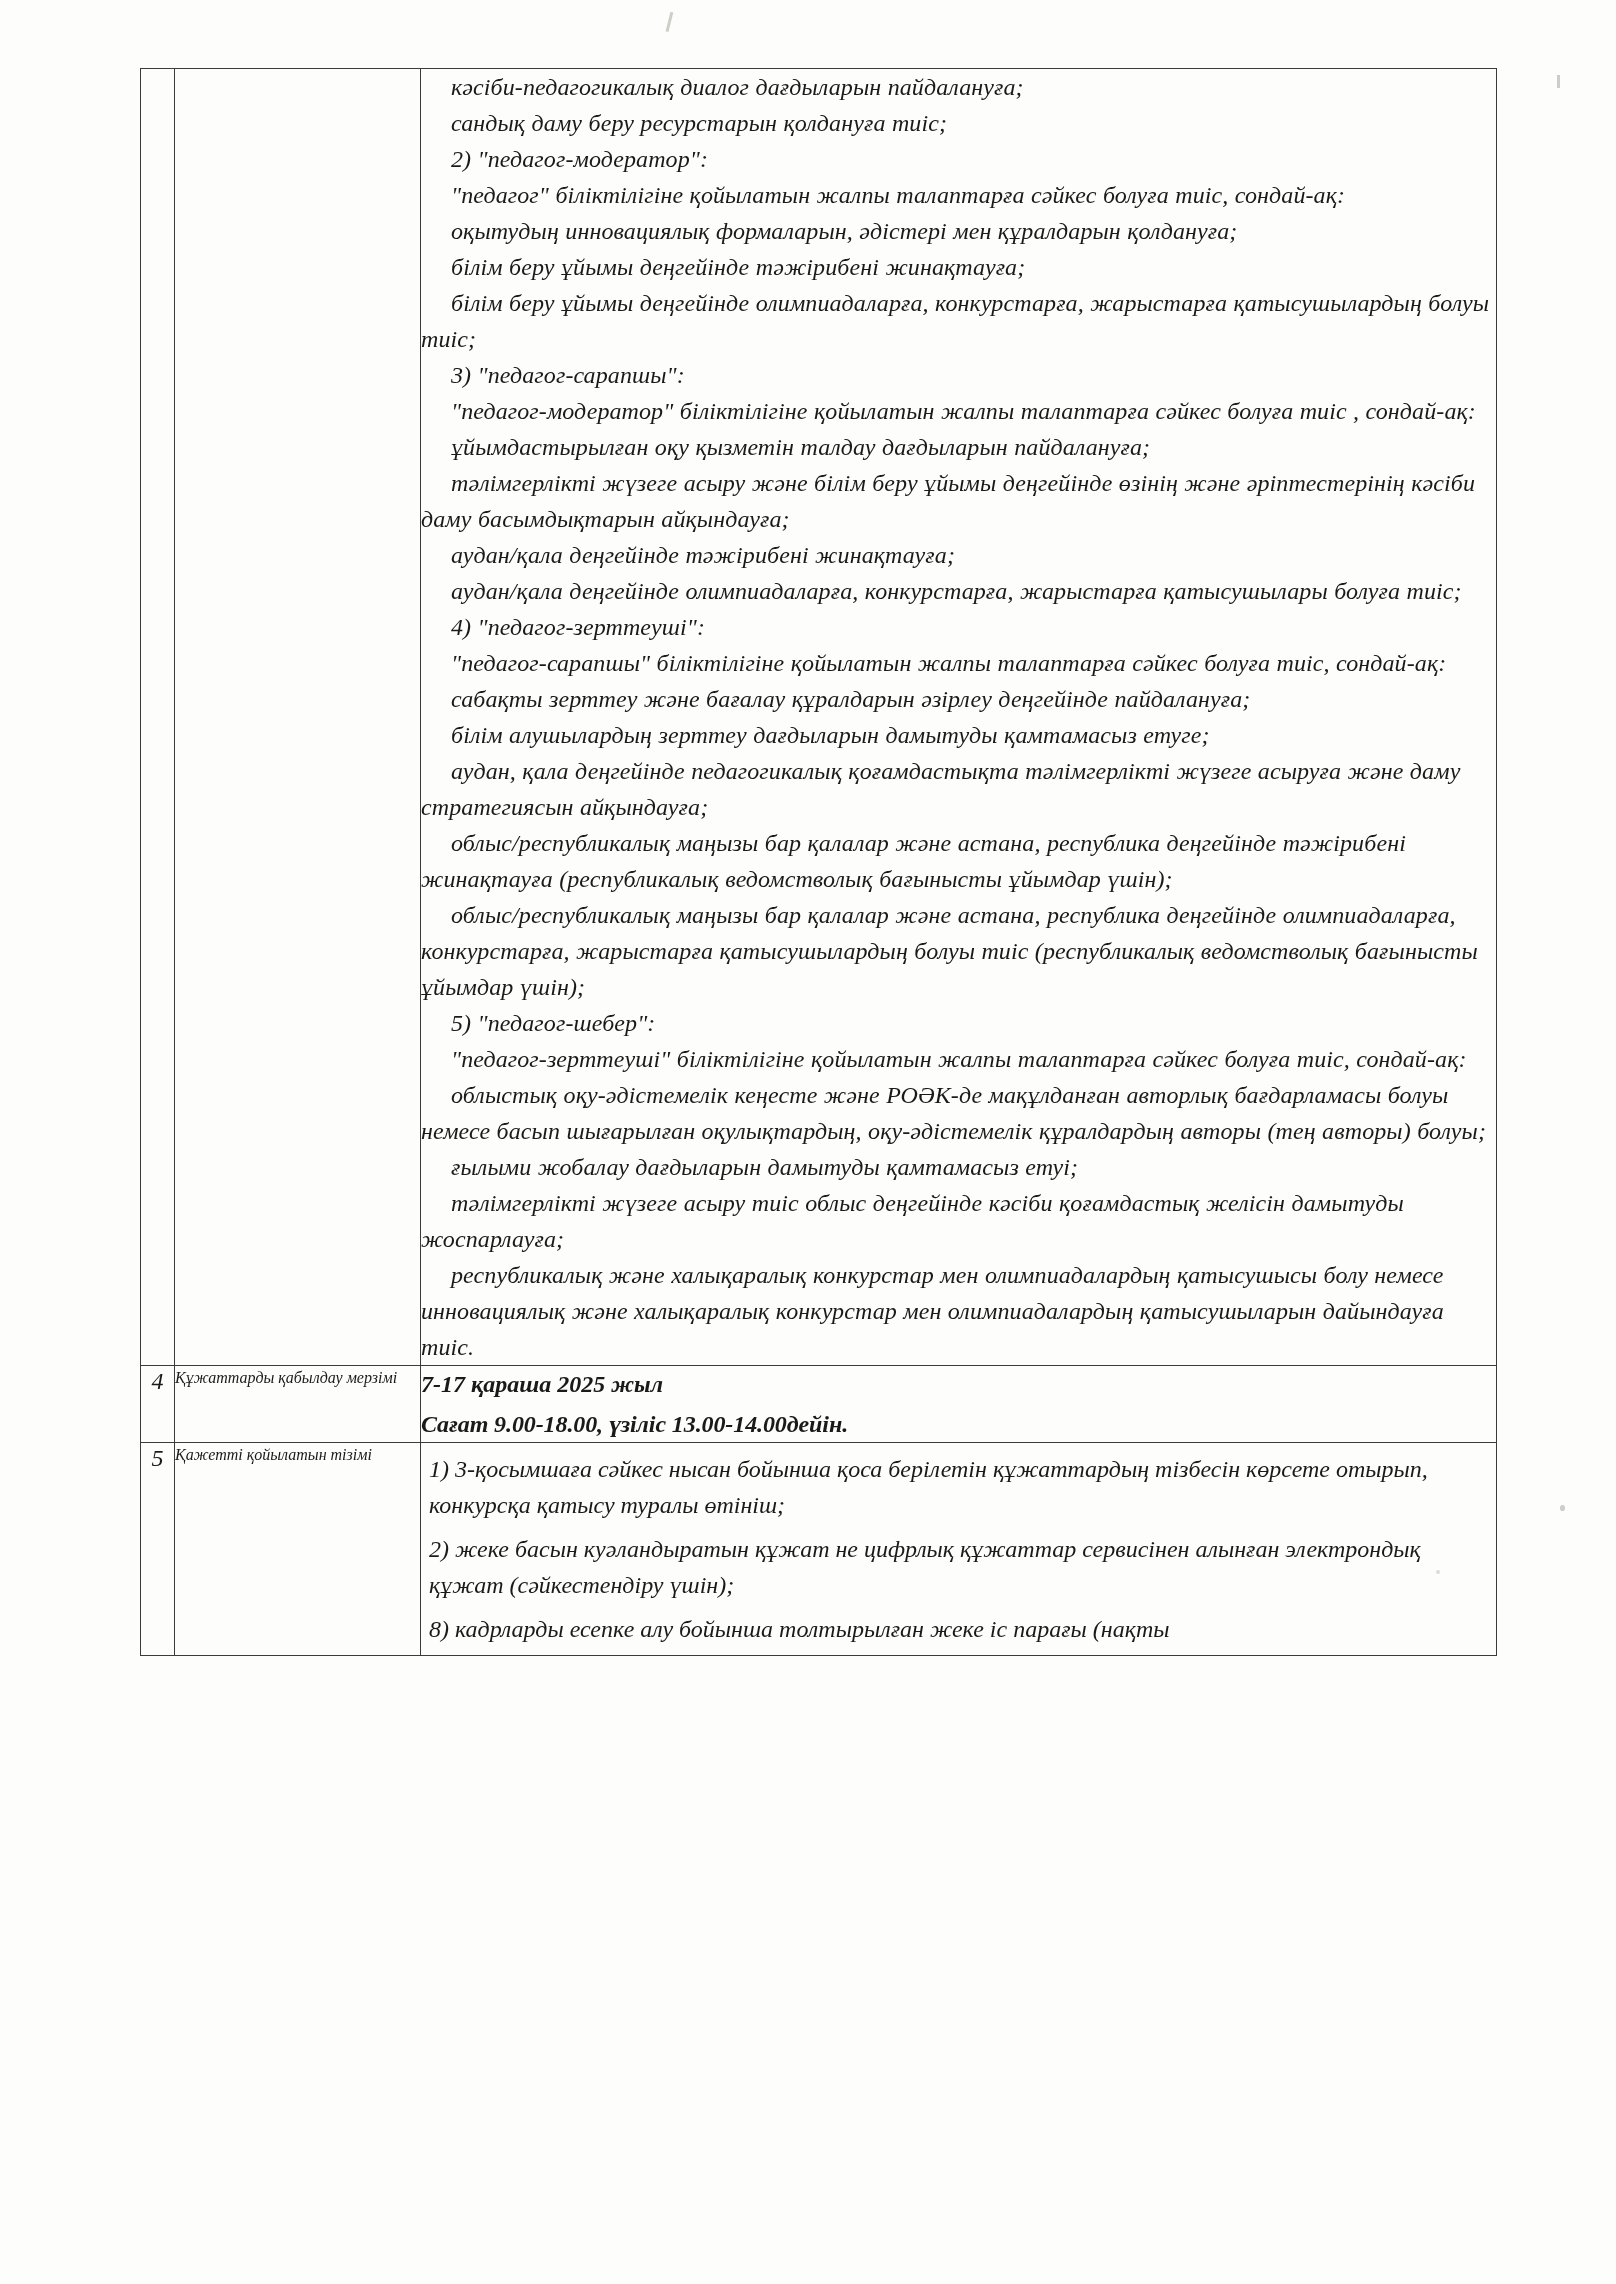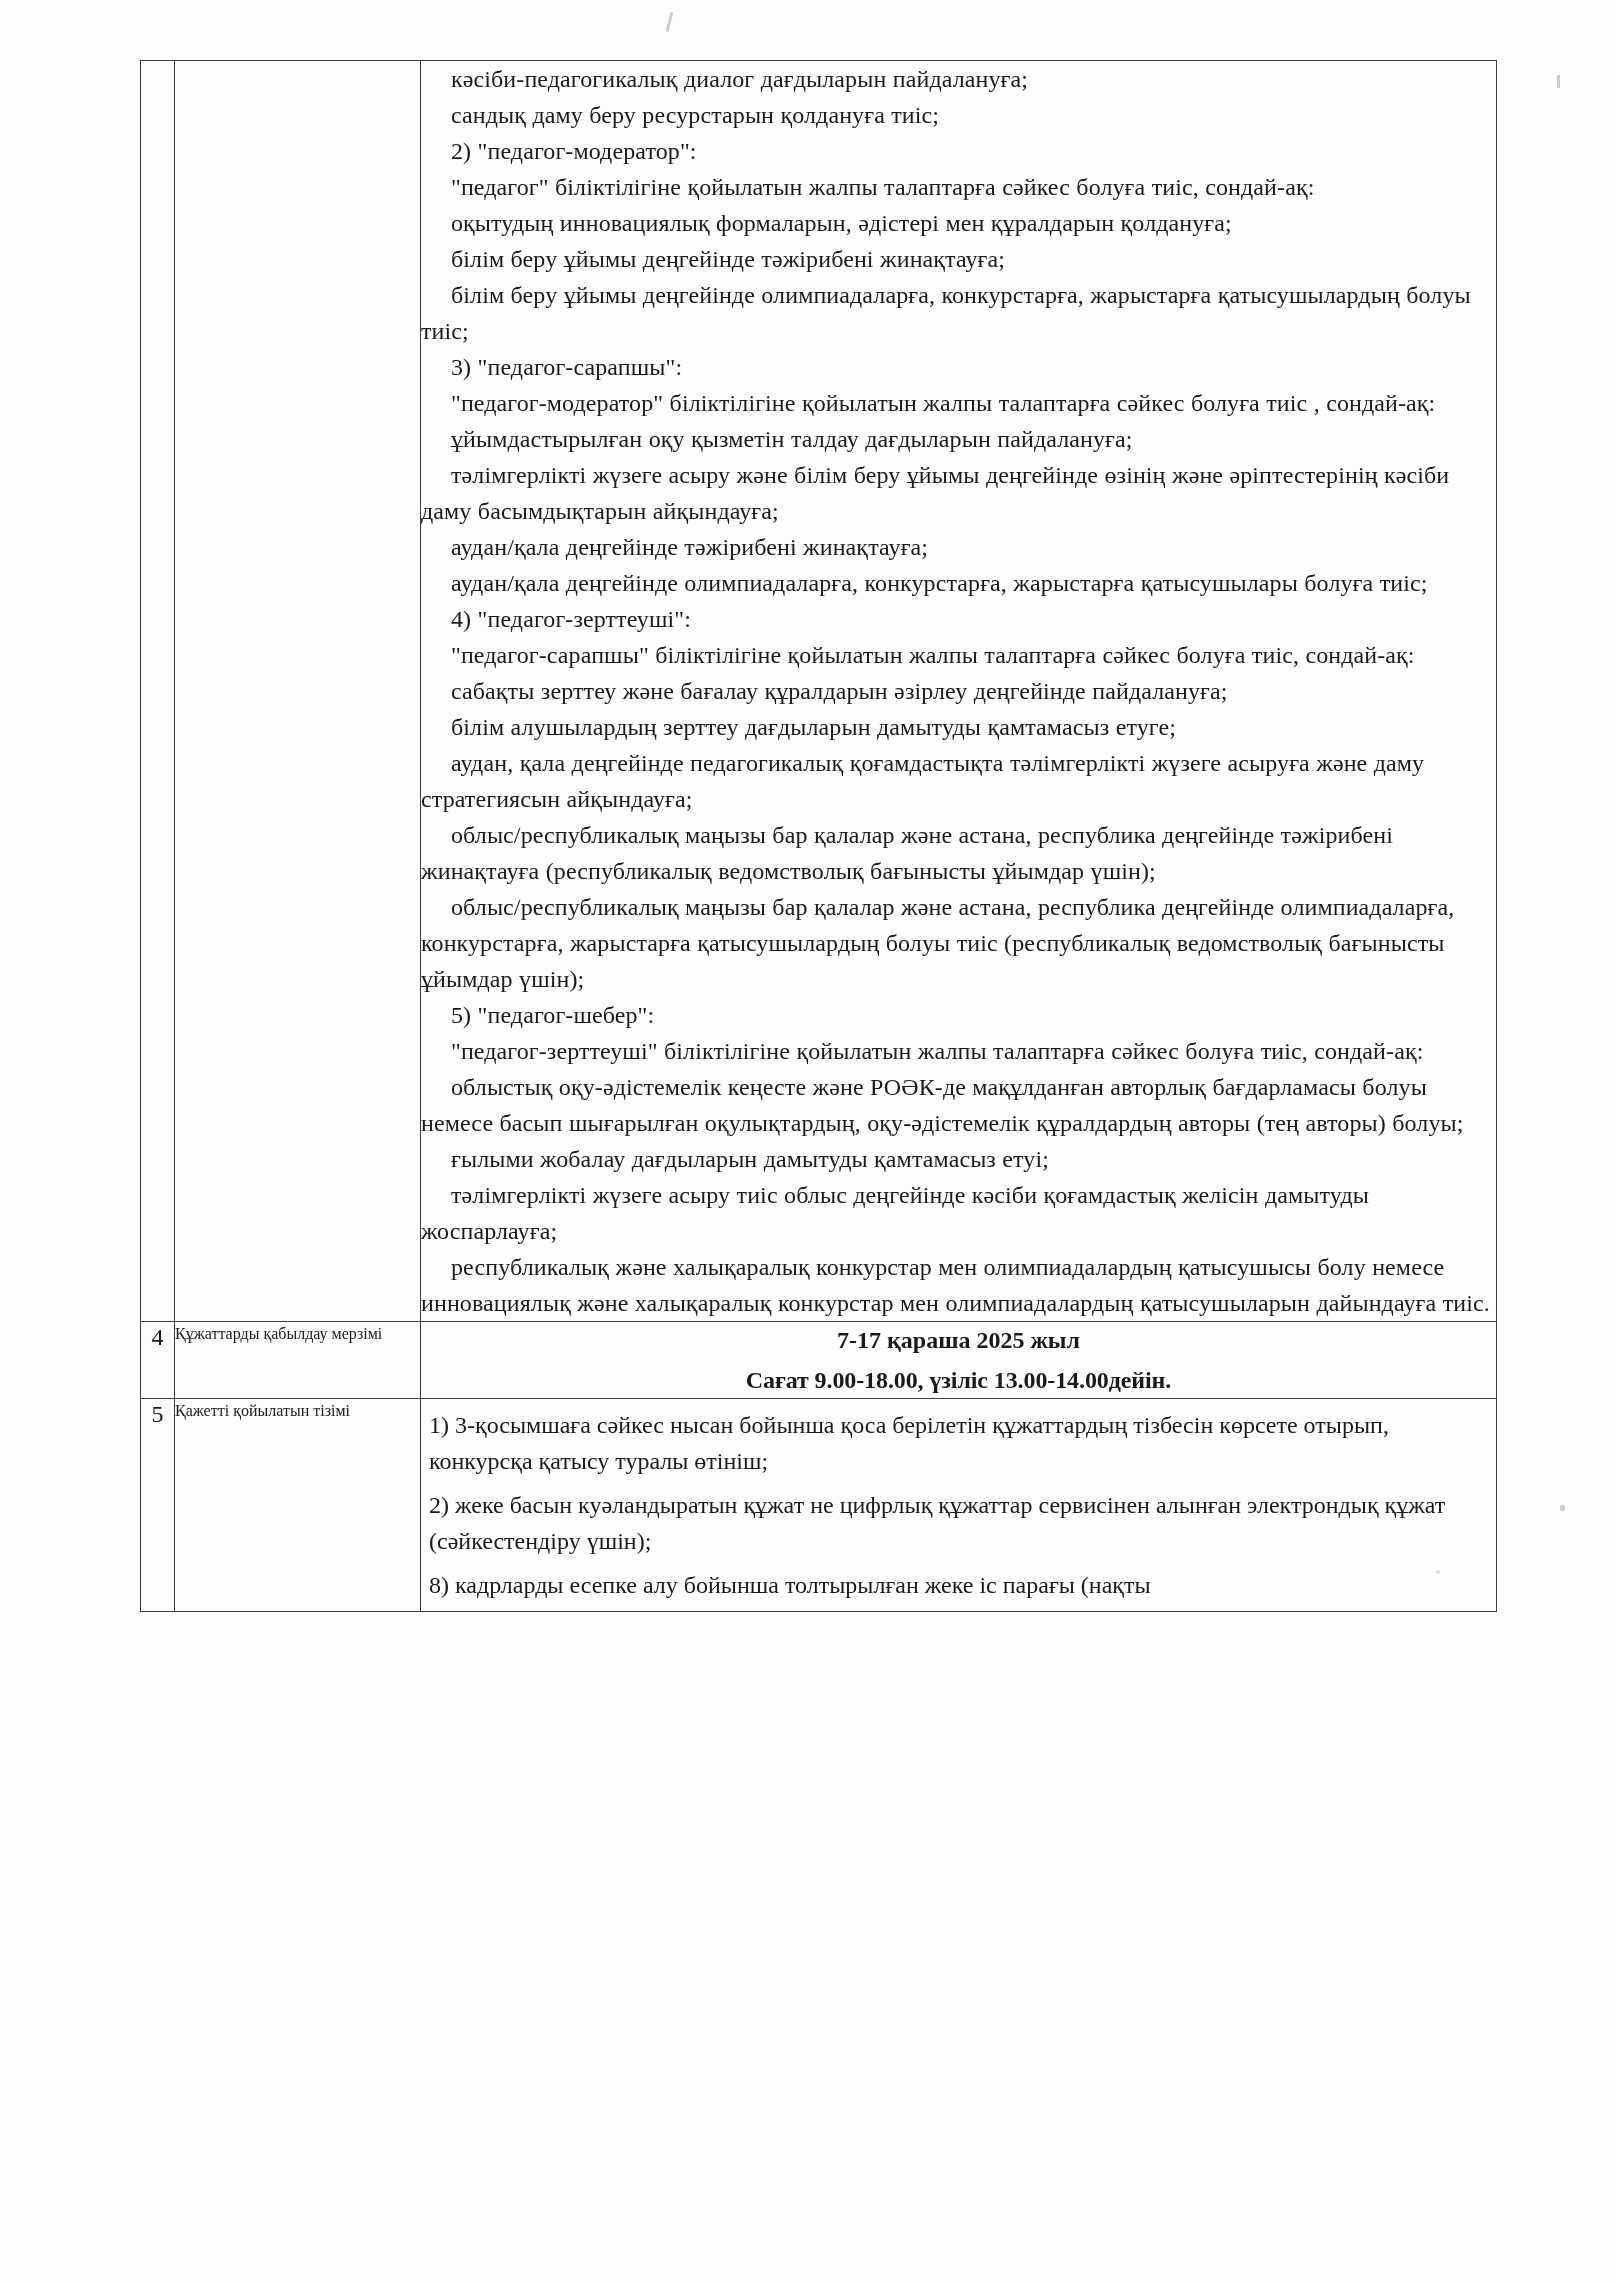--- a/index.html
+++ b/index.html
@@ -31,24 +31,25 @@
   }
   .artifact.tick-top  { left: 668px; top: 11.7px;  width: 3.3px;  height: 19.5px; transform: rotate(14deg); }
   .artifact.tick-right{ left: 1557px; top: 75px; width: 2.6px;  height: 13px; }
   .artifact.dot-right { left: 1560px; top: 1505px; width: 5.2px; height: 5.9px; border-radius: 50%; }
   .artifact.dot-mid   { left: 1436px; top: 1570px; width: 3.9px; height: 3.9px; border-radius: 50%; opacity:.5;}
 
   
   .doc-table {
     position: absolute;
     left: 140px;
-    top: 60px;
+    top: 68px;
     width: 1356px;
     border-collapse: collapse;
     table-layout: fixed;
+    font-style: italic;
   }
   .doc-table td {
     border: 1.3px solid #3b3b3b;
     vertical-align: top;
     padding: 0;
     background: transparent;
   }
   .col-num   { width: 34px; }
   .col-label { width: 246px; }
   .col-body  { width: 1076px; }
@@ -75,21 +76,21 @@
   
   .req-list { margin: 0; padding: 0; }
   .req-line {
     margin: 0;
     text-indent: 30px;
     letter-spacing: 0.1px;
     word-spacing: 0.3px;
   }
 
   
-  .cell-body.bold-body { font-weight: bold; text-align: center; }
+  .cell-body.bold-body { font-weight: bold; }
   .cell-body.bold-body .date-line { margin: 0; text-indent: 0; }
   .cell-body.bold-body .time-line { margin: 3.9px 0 0 0; text-indent: 0; letter-spacing: -0.1px; }
 
   
   .docs-line { margin: 8px; text-indent: 0; }
 </style>
 </head>
 <body>
 
 <div class="page"></div>

